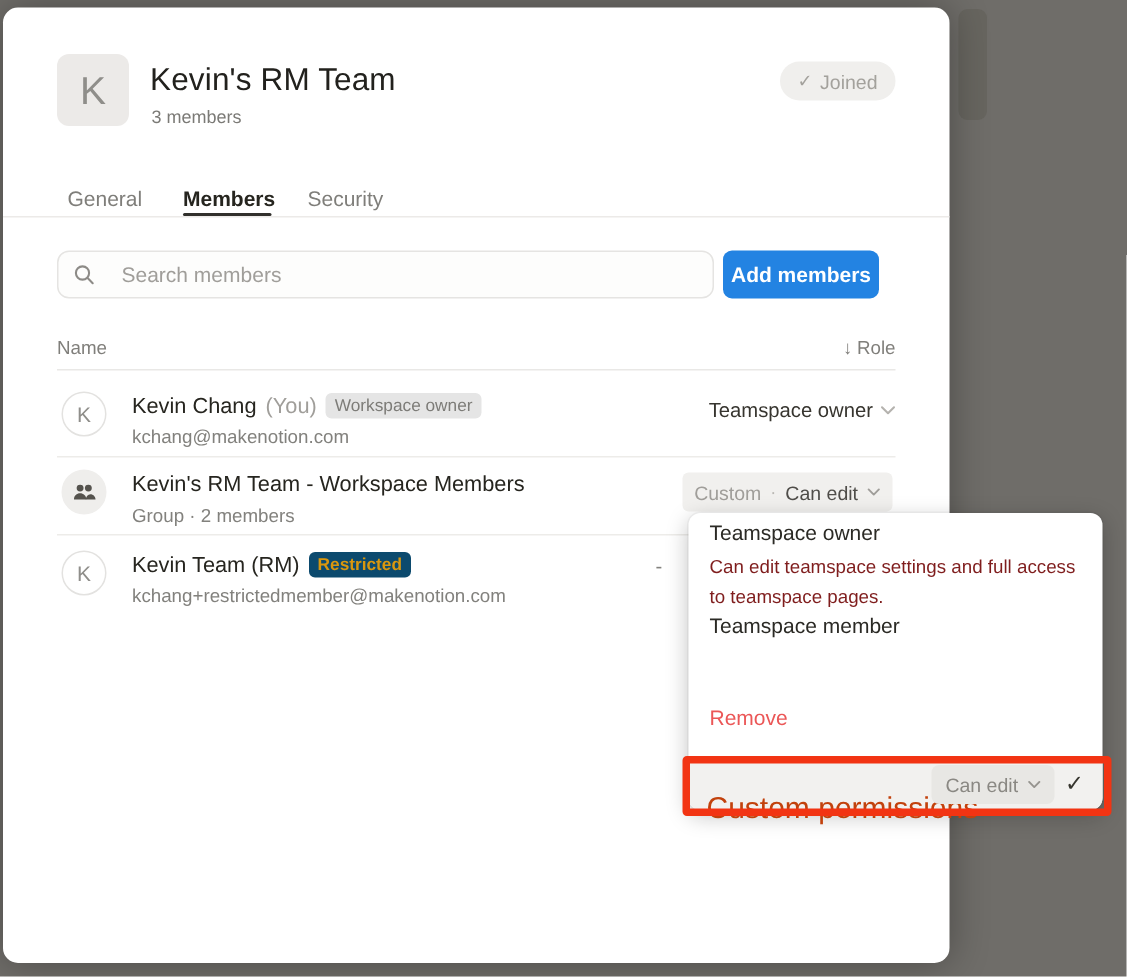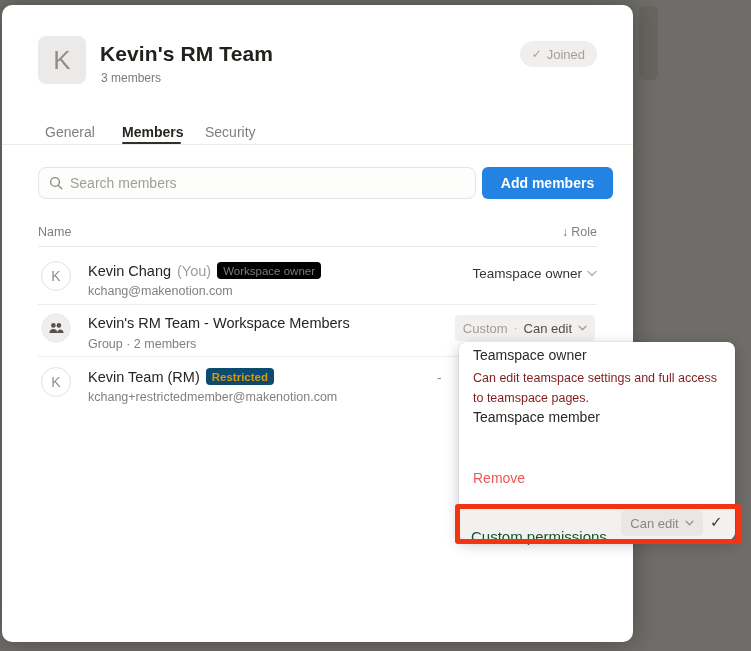--- a/index.html
+++ b/index.html
@@ -15,56 +15,56 @@
   .bg-card { position:absolute; left:639px; top:6px; width:19px; height:74px;
     background:#67655f; border-radius:6px; }
 
   
   .modal { position:absolute; left:2px; top:5px; width:631px; height:637px;
     background:#ffffff; border-radius:10px; box-shadow:0 0 26px rgba(0,0,0,.32); z-index:1; }
 
   .avatar-square { position:absolute; left:36px; top:31px; width:48px; height:48px;
     background:#eceae8; border-radius:8px; display:flex; align-items:center; justify-content:center;
     color:#8f8e8a; font-size:26px; }
-  .title { position:absolute; left:98px; top:37px; font-size:21px; font-weight:700; color:#22211d; letter-spacing:.1px; }
+  .title { position:absolute; left:98px; top:37px; font-size:21px; font-weight:400; color:#22211d; letter-spacing:.1px; }
   .subtitle { position:absolute; left:99px; top:66px; font-size:12px; color:#7b7a76; }
   .joined-badge { position:absolute; top:36px; right:36px; height:26px; padding:0 12px;
     border-radius:13px; background:#f0efed; color:#a3a19c; font-size:13px; font-weight:500;
     display:inline-flex; align-items:center; gap:5px; }
   .joined-badge .chk { font-size:12px; }
 
   .tab { position:absolute; top:119px; font-size:14px; color:#7f7e7a; cursor:default; }
   .tab.active { color:#26251f; font-weight:600; }
   .tab-underline { position:absolute; left:120px; top:137px; width:59px; height:2px; background:#31302c; border-radius:1px; }
   .tabs-divider { position:absolute; left:0; right:0; top:139px; height:1px; background:#eceae8; }
 
   .search-box { position:absolute; left:36px; top:162px; width:438px; height:32px;
     border:1px solid #e5e4e2; background:#fdfdfc; border-radius:8px;
-    display:flex; align-items:center; padding:0 10px; gap:7px; }
+    display:flex; align-items:center; padding:0 10px; gap:18px; }
   .search-box input { border:none; outline:none; background:transparent; flex:1;
     font-family:inherit; font-size:14px; color:#37352f; }
   .search-box input::placeholder { color:#a09e9a; }
-  .add-btn { position:absolute; left:480px; top:162px; width:131px; height:32px;
+  .add-btn { position:absolute; left:480px; top:162px; width:104px; height:32px;
     background:#2383e2; border:none; border-radius:6px; color:#fff; font-family:inherit;
     font-size:14px; font-weight:600; cursor:pointer; }
 
   .col-name { position:absolute; left:36px; top:220px; font-size:12.5px; color:#807f7b; }
   .col-role { position:absolute; right:36px; top:220px; font-size:12.5px; color:#807f7b;
     display:inline-flex; align-items:center; gap:3px; }
   .head-divider { position:absolute; left:36px; right:36px; top:241px; height:1px; background:#e9e8e6; }
   .row-divider { position:absolute; left:36px; right:36px; height:1px; background:#edece9; }
 
   .avatar-circle { position:absolute; left:39px; width:30px; height:30px; border-radius:50%;
     background:#fff; border:1px solid #e3e2e0; display:flex; align-items:center; justify-content:center;
     color:#8f8e8a; font-size:14px; }
   .avatar-circle.gray { background:#efeeec; border-color:#efeeec; }
   .m-name { position:absolute; left:86px; font-size:14.5px; color:#26251f; font-weight:500;
     display:inline-flex; align-items:center; gap:6px; white-space:nowrap; }
   .m-name .you { color:#a09e9a; font-weight:400; }
-  .tag { font-size:11.5px; font-weight:500; color:#7d7c78; background:#000000;
+  .tag { font-size:11.5px; font-weight:500; color:#7d7c78; background:#e5e5e5;
     border-radius:4px; padding:2.5px 6px; }
   .tag.restricted { color:#d9970e; background:#0c4a6e; font-weight:600; }
   .m-email { position:absolute; left:86px; font-size:12.5px; color:#82817d; }
   .m-sub { position:absolute; left:86px; font-size:12.5px; color:#82817d; }
 
   .role-plain { position:absolute; right:36px; top:261px; font-size:13.5px; color:#37352f;
     display:inline-flex; align-items:center; gap:5px; cursor:pointer; }
   .role-pill { position:absolute; right:38px; top:310px; height:26px; padding:0 8px;
     background:#f1f0ee; border-radius:4px; font-size:13px; display:inline-flex; align-items:center;
     gap:6px; cursor:pointer; }
@@ -75,21 +75,21 @@
 
   
   .menu { position:absolute; left:459px; top:342px; width:276px; height:198px; background:#fff;
     border-radius:8px; z-index:3;
     box-shadow:0 0 0 1px rgba(15,15,15,.04), 0 4px 14px rgba(15,15,15,.25); }
   .menu-opt-title { position:absolute; left:14px; font-size:14px; font-weight:500; color:#2b2a25; cursor:pointer; }
   .menu-opt-desc { position:absolute; left:14px; width:254px; font-size:12.5px; line-height:20px; color:#7f1d1d; }
   .menu-remove { position:absolute; left:14px; top:128px; font-size:14px; color:#eb5757; cursor:pointer; }
   .custom-row { position:absolute; left:0; top:163px; width:276px; height:35px;
     background:#f2f1ef; border-radius:0 0 8px 8px; cursor:pointer; }
-  .custom-label { position:absolute; left:12px; top:23px; font-size:15px; color:#14532d; }
+  .custom-label { position:absolute; left:12px; top:23px; font-size:20px; color:#c2410c; }
   .custom-pill { position:absolute; left:162px; top:5px; width:82px; height:26px;
     background:#e8e7e4; border-radius:5px; display:inline-flex; align-items:center; justify-content:center;
     gap:6px; font-size:13px; color:#8a8883; cursor:pointer; }
   .custom-check { position:absolute; left:251px; top:8px; font-size:15px; color:#37362f; }
 
   
   .annotation { position:absolute; left:455px; top:504px; width:286px; height:40px;
     border:5px solid #f23413; border-radius:3px; z-index:5; pointer-events:none; }
 
   .chev { display:inline-flex; }

